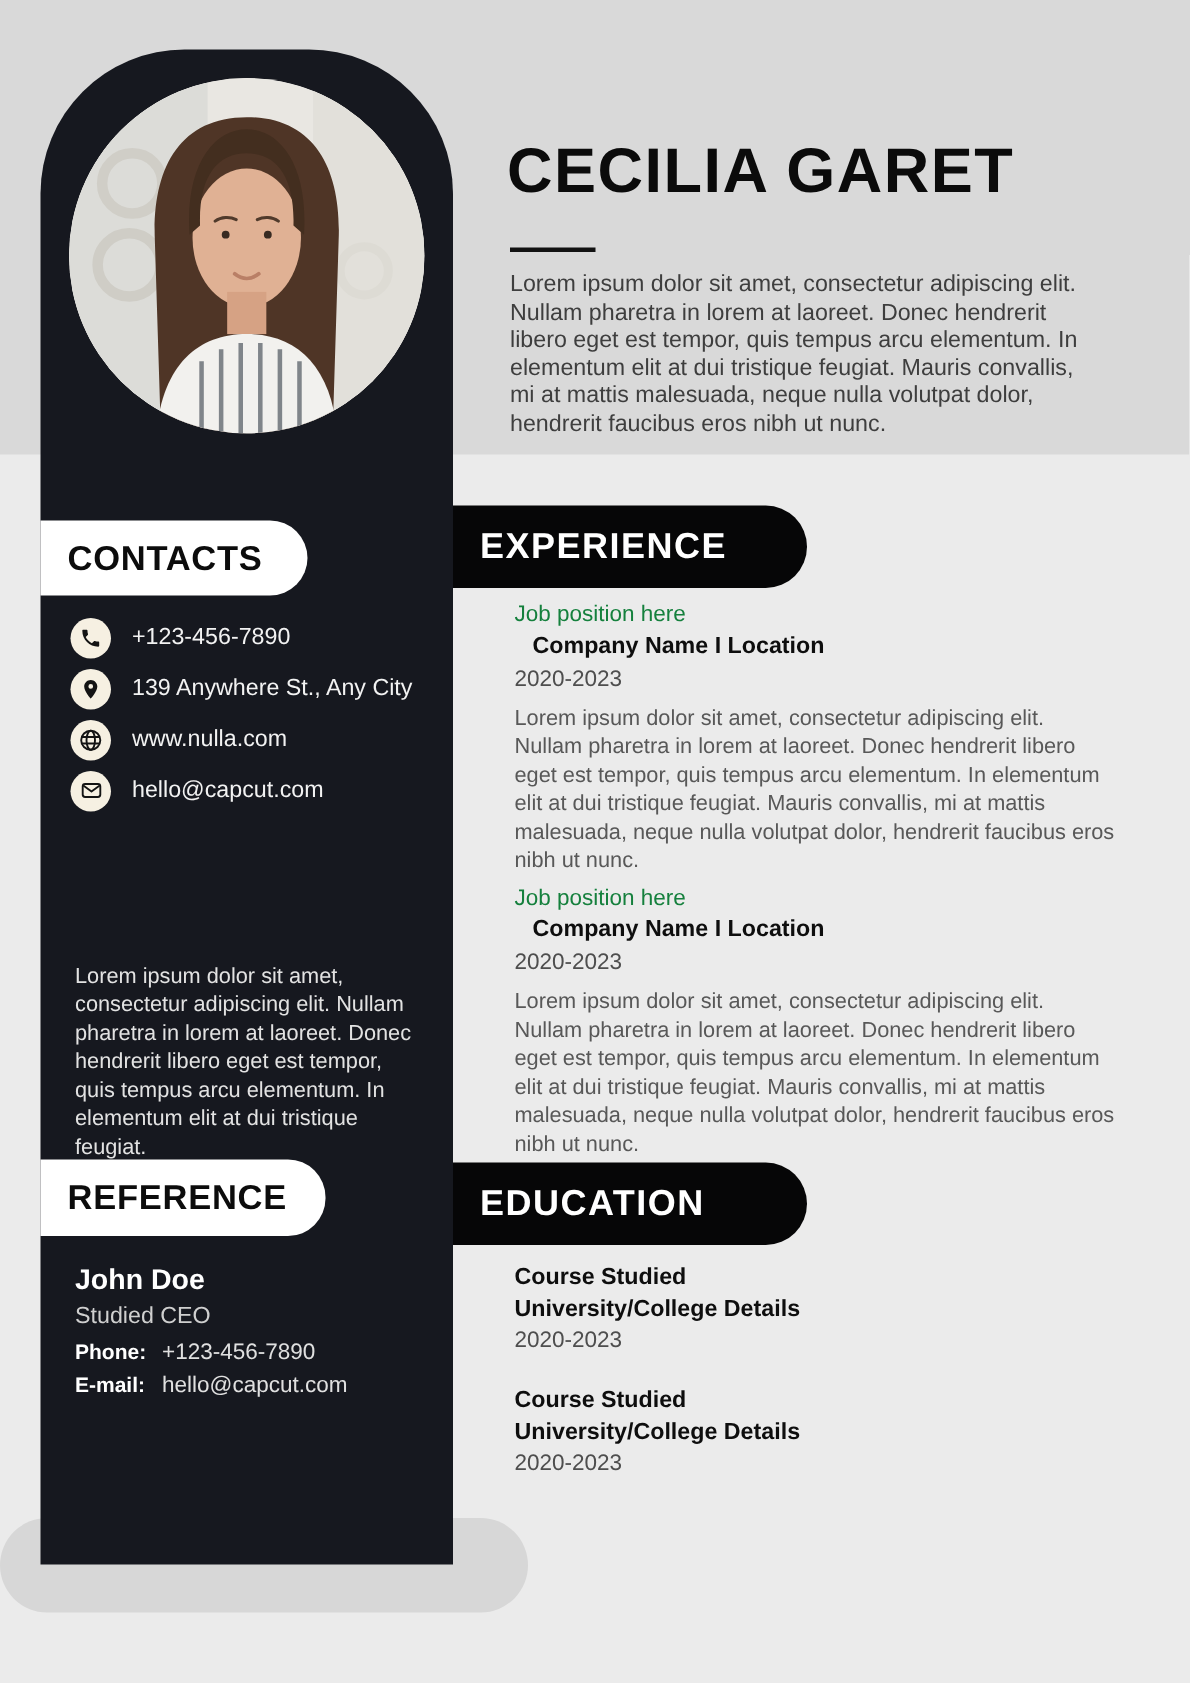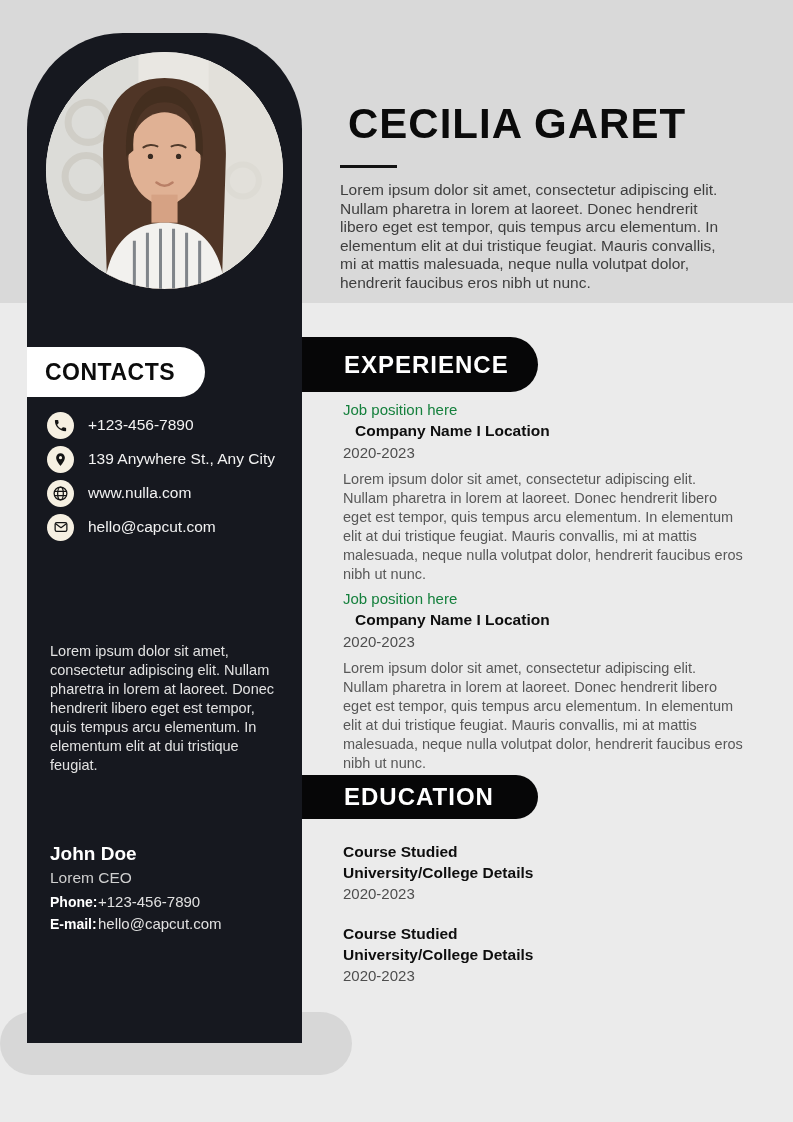--- a/index.html
+++ b/index.html
@@ -14,41 +14,41 @@
   
   .pill-light{position:absolute;left:27px;background:#ffffff;border-radius:0 25px 25px 0;color:#0c0c0c;
               font-weight:bold;letter-spacing:.5px;display:flex;align-items:center;padding-left:18px;
               box-sizing:border-box;font-size:23px;}
   .pill-contacts{top:347px;width:178px;height:50px;}
   .pill-skills{top:563px;width:123px;height:50px;}
   .pill-reference{top:773px;width:190px;height:51px;}
 
   
   .pill-dark{position:absolute;left:302px;width:236px;background:#060607;border-radius:0 28px 28px 0;color:#ffffff;
-             font-weight:bold;letter-spacing:1px;display:flex;align-items:center;padding-left:42px;
+             font-weight:bold;letter-spacing:1px;display:flex;align-items:center;padding-left:18px;
              box-sizing:border-box;font-size:24px;}
   .pill-experience{top:337px;height:55px;}
-  .pill-education{top:775px;height:44px;}
+  .pill-education{top:775px;height:55px;}
 
   .contact-row{position:absolute;left:47px;display:flex;align-items:center;gap:14px;height:28px;}
   .row-phone{top:411px}.row-location{top:445px}.row-globe{top:479px}.row-mail{top:513px}
   .icon-circle{width:27px;height:27px;border-radius:50%;background:#f6f0e2;display:flex;align-items:center;justify-content:center;flex:0 0 27px;}
   .icon-circle svg{display:block;}
   .contact-text{color:#f2f2f2;font-size:15.5px;white-space:nowrap;}
 
   .skills-text{position:absolute;left:50px;top:642px;width:235px;color:#e2e2e2;font-size:14.5px;line-height:19px;margin:0;}
 
   .ref-name{position:absolute;left:50px;top:843px;color:#ffffff;font-weight:bold;font-size:19px;margin:0;}
   .ref-role{position:absolute;left:50px;top:869px;color:#cfcfcf;font-size:15.5px;margin:0;}
-  .ref-row{position:absolute;left:50px;display:flex;align-items:baseline;}
+  .ref-row{position:absolute;left:50px;display:flex;align-items:baseline;gap:10px;}
   .ref-row-phone{top:893px}.ref-row-email{top:915px}
   .ref-label{color:#ffffff;font-weight:bold;font-size:14px;min-width:48px;}
   .ref-value{color:#e0e0e0;font-size:15px;white-space:nowrap;}
 
-  .name{position:absolute;left:336px;top:88px;font-size:42px;font-weight:bold;color:#0b0b0b;letter-spacing:1px;margin:12px;white-space:nowrap;}
+  .name{position:absolute;left:336px;top:88px;font-size:42px;font-weight:bold;color:#0b0b0b;letter-spacing:1px;margin:2px;white-space:nowrap;}
   .jobtitle{position:absolute;left:339px;top:133px;font-size:28px;font-style:italic;color:#121212;margin:0;}
   .title-underline{position:absolute;left:340px;top:165px;width:57px;height:3px;background:#121212;}
   .summary{position:absolute;left:340px;top:181px;width:396px;font-size:15.5px;line-height:18.6px;color:#3e3e3e;margin:0;}
 
   .entry{position:absolute;left:343px;width:402px;}
   .entry-exp-0{top:401px}.entry-exp-1{top:590px}
   .exp-position{font-size:15px;color:#15803d;margin:0 0 4px;}
   .exp-company{font-size:15.5px;font-weight:bold;color:#0e0e0e;margin:0 12px 4px;}
   .exp-years{font-size:15px;color:#4e4e4e;margin:0 0 9px;}
   .exp-desc{font-size:14.5px;line-height:19px;color:#585858;margin:0;}
@@ -130,22 +130,25 @@
       <svg width="16" height="16" viewBox="0 0 24 24" fill="none" stroke="#141414" stroke-width="1.9" stroke-linecap="round" stroke-linejoin="round">
           <rect x="3.2" y="5.5" width="17.6" height="13" rx="2.4"></rect>
           <path d="M4.5 7.5 12 13l7.5-5.5"></path>
         </svg>
     </span>
     <span class="contact-text">hello@capcut.com</span>
   </div>
 
   <p class="skills-text">Lorem ipsum dolor sit amet, consectetur adipiscing elit. Nullam pharetra in lorem at laoreet. Donec hendrerit libero eget est tempor, quis tempus arcu elementum. In elementum elit at dui tristique feugiat.</p>
 
+  <div class="pill-light pill-reference">
+    <span>REFERENCE</span>
+  </div>
   <p class="ref-name">John Doe</p>
-  <p class="ref-role">Lorem CEO</p>
+  <p class="ref-role">Studied CEO</p>
   <div class="ref-row ref-row-phone">
     <span class="ref-label">Phone:</span>
     <span class="ref-value">+123-456-7890</span>
   </div>
   <div class="ref-row ref-row-email">
     <span class="ref-label">E-mail:</span>
     <span class="ref-value">hello@capcut.com</span>
   </div>
 
   <h1 class="name">CECILIA GARET</h1>

